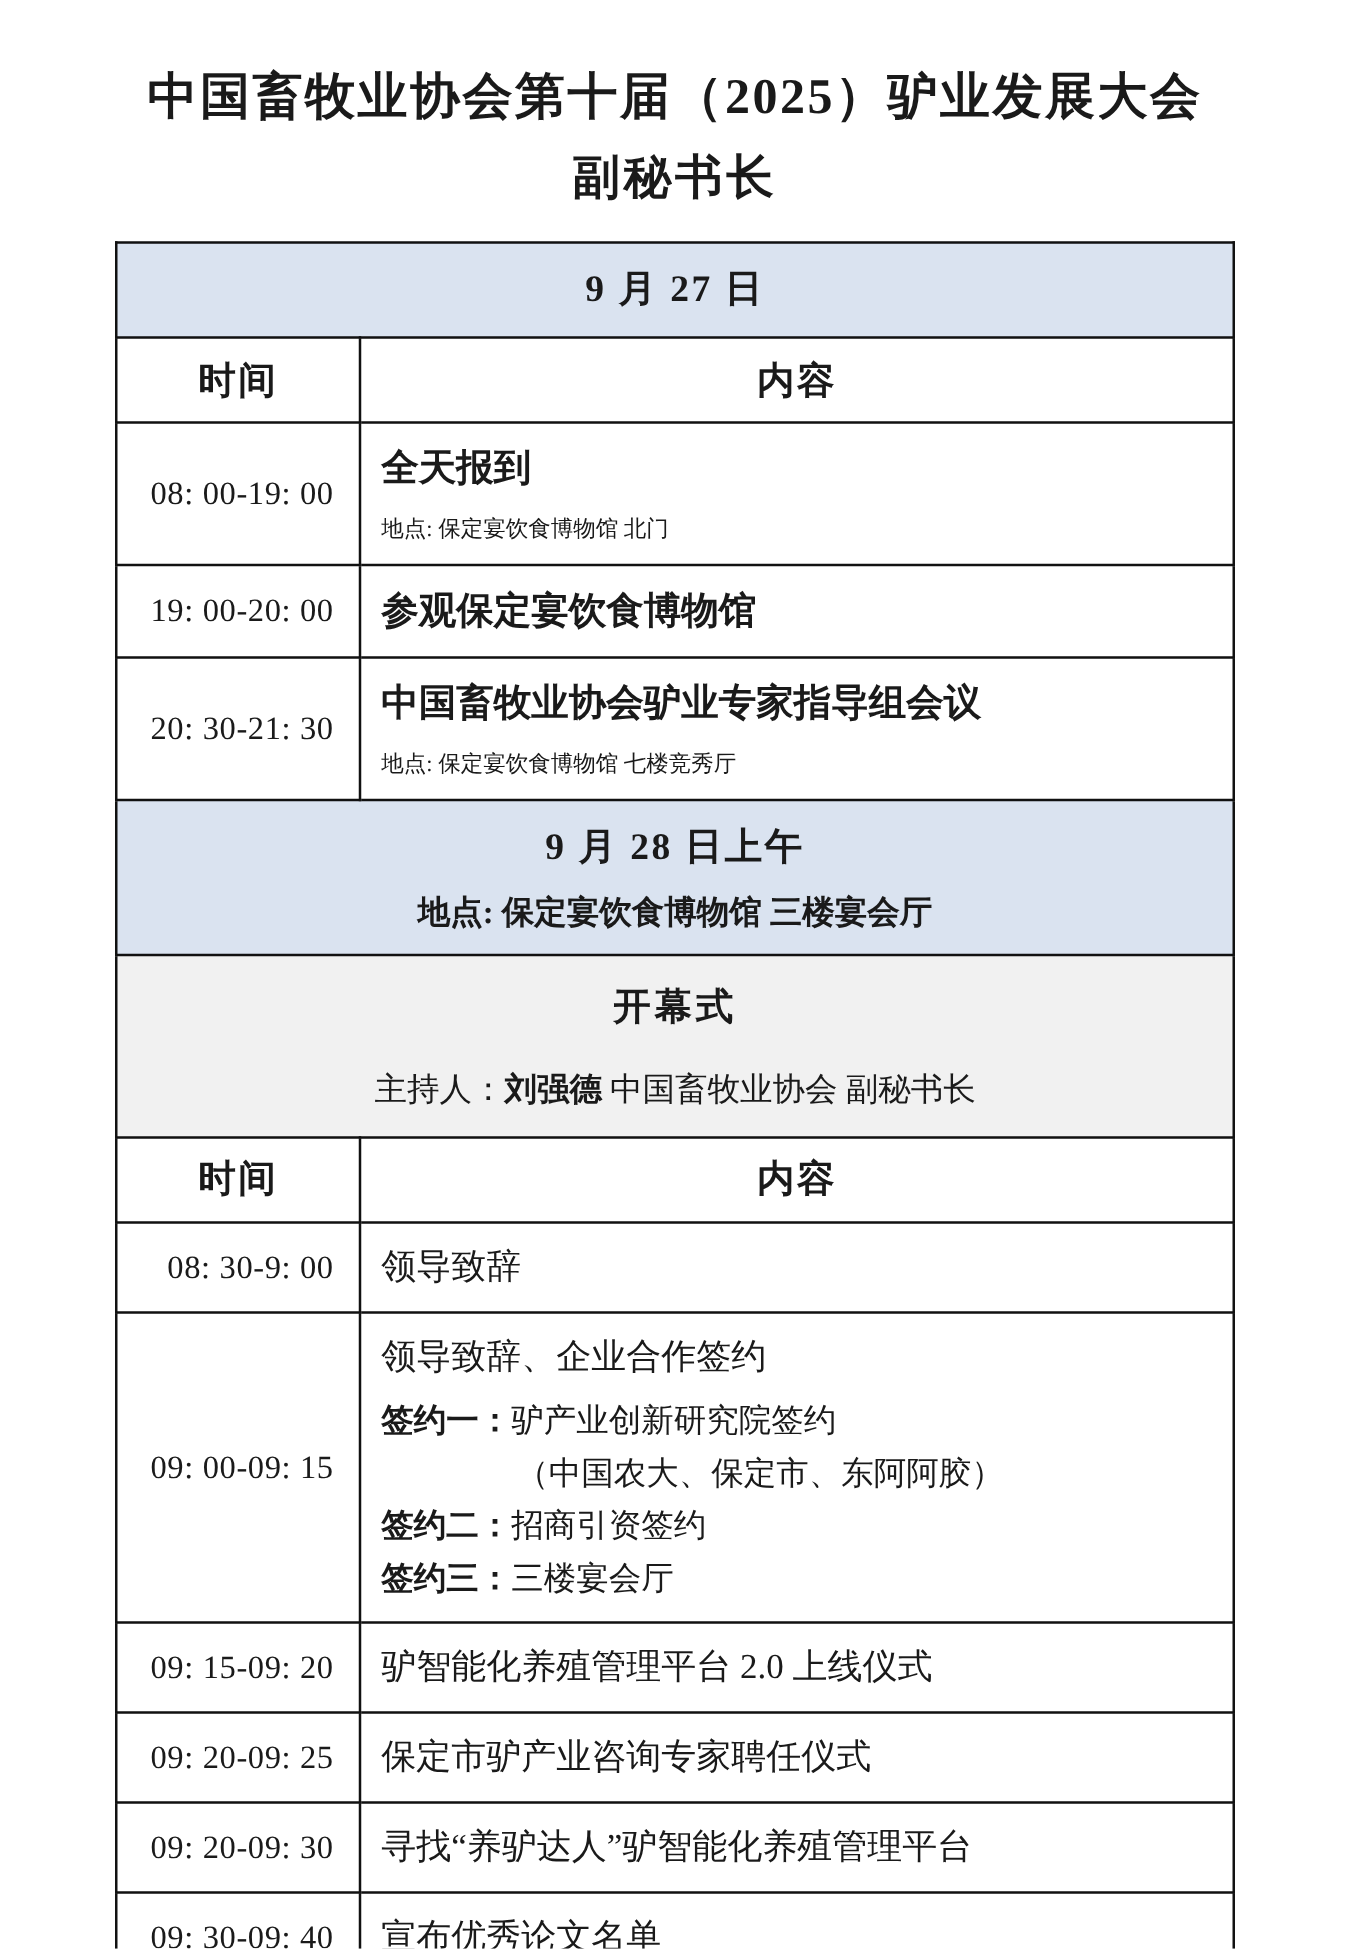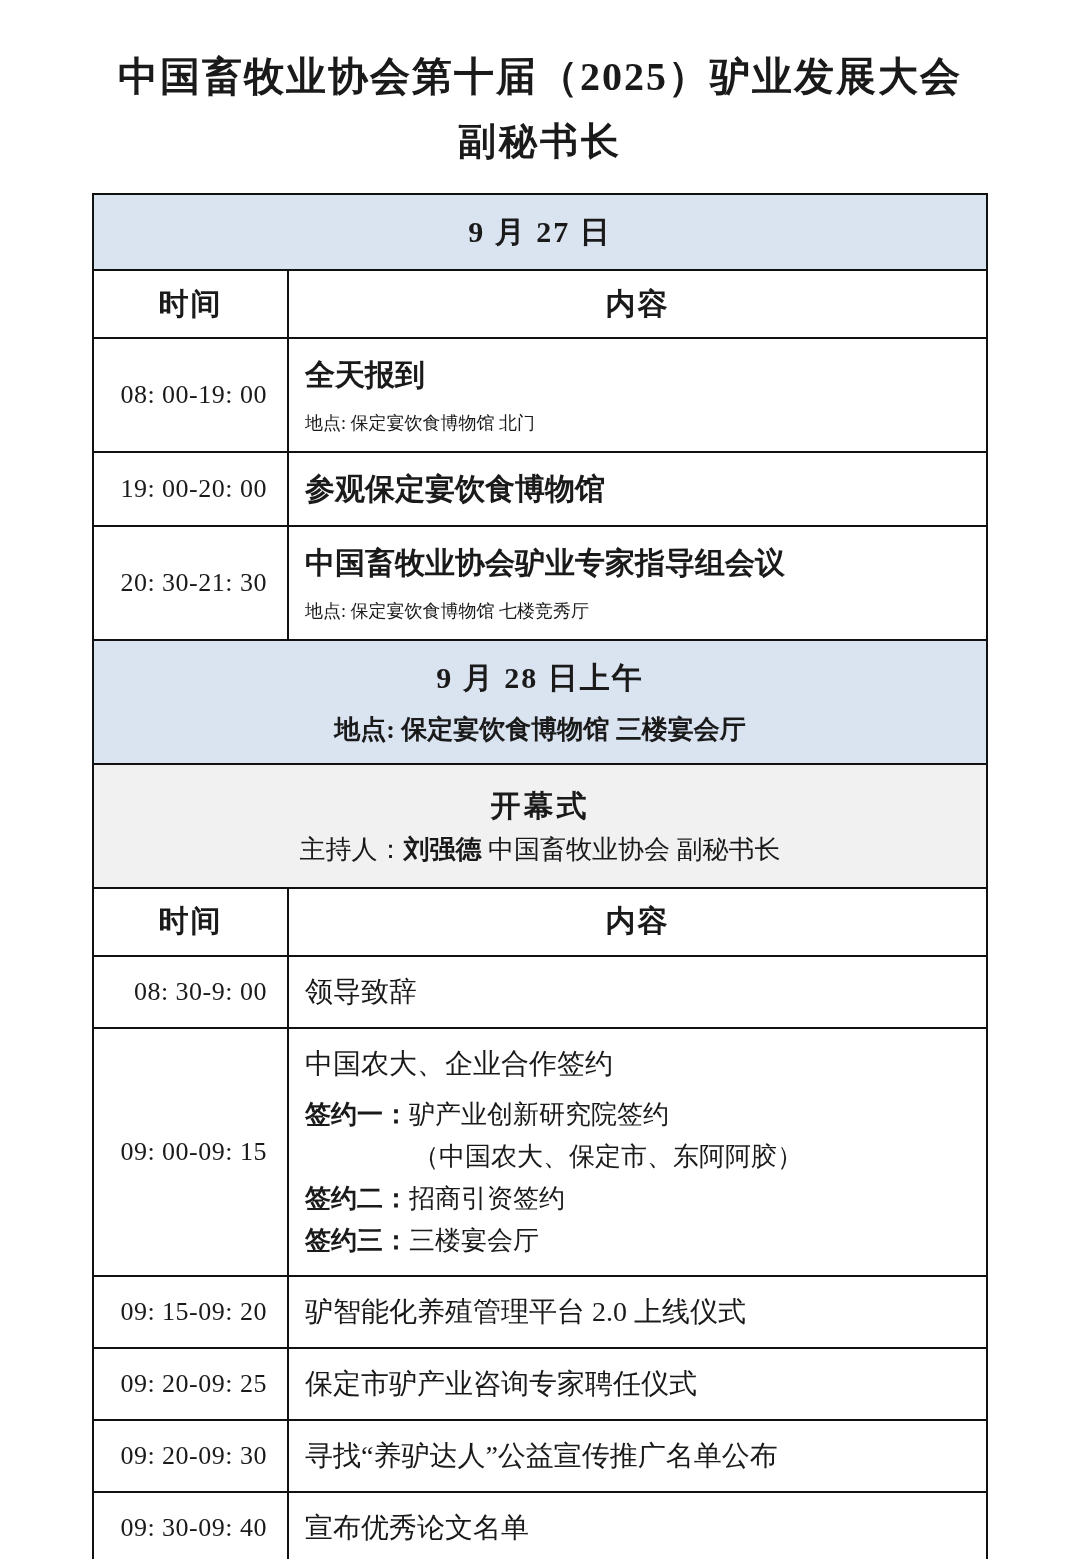--- a/index.html
+++ b/index.html
@@ -65,21 +65,21 @@
     padding: 20px 10px;
   }
   .session-title {
     font-size: 30px;
     font-weight: bold;
     letter-spacing: 3px;
     line-height: 1.4;
   }
   .session-host {
     font-size: 26px;
-    margin-top: 6px;
+    margin-top: 28px;
     line-height: 1.3;
   }
   .session-host .bold-name {
     font-weight: bold;
     font-family: "Liberation Sans", "DejaVu Sans", sans-serif;
   }
   .col-header-row td {
     text-align: center;
     font-size: 30px;
     font-weight: bold;
@@ -190,21 +190,21 @@
         </tr>
         <tr class="item-row">
           <td class="time-cell">08: 30-9: 00</td>
           <td class="content-cell">
             <span class="item-title">领导致辞</span>
           </td>
         </tr>
         <tr class="item-row">
           <td class="time-cell">09: 00-09: 15</td>
           <td class="content-cell">
-            <span class="item-title">中国农大、企业合作签约</span>
+            <span class="item-title">领导致辞、企业合作签约</span>
             <div class="detail-lines">
               <span class="detail-line"><span class="detail-label">签约一：</span><span class="detail-text">驴产业创新研究院签约</span></span>
               <span class="detail-line indent"><span class="detail-text">（中国农大、保定市、东阿阿胶）</span></span>
               <span class="detail-line"><span class="detail-label">签约二：</span><span class="detail-text">招商引资签约</span></span>
               <span class="detail-line"><span class="detail-label">签约三：</span><span class="detail-text">三楼宴会厅</span></span>
             </div>
           </td>
         </tr>
         <tr class="item-row">
           <td class="time-cell">09: 15-09: 20</td>
@@ -214,21 +214,21 @@
         </tr>
         <tr class="item-row">
           <td class="time-cell">09: 20-09: 25</td>
           <td class="content-cell">
             <span class="item-title">保定市驴产业咨询专家聘任仪式</span>
           </td>
         </tr>
         <tr class="item-row">
           <td class="time-cell">09: 20-09: 30</td>
           <td class="content-cell">
-            <span class="item-title">寻找“养驴达人”公益宣传推广名单公布</span>
+            <span class="item-title">寻找“养驴达人”驴智能化养殖管理平台</span>
           </td>
         </tr>
         <tr class="item-row">
           <td class="time-cell">09: 30-09: 40</td>
           <td class="content-cell">
             <span class="item-title">宣布优秀论文名单</span>
           </td>
         </tr>
       </tbody>
   </table>

